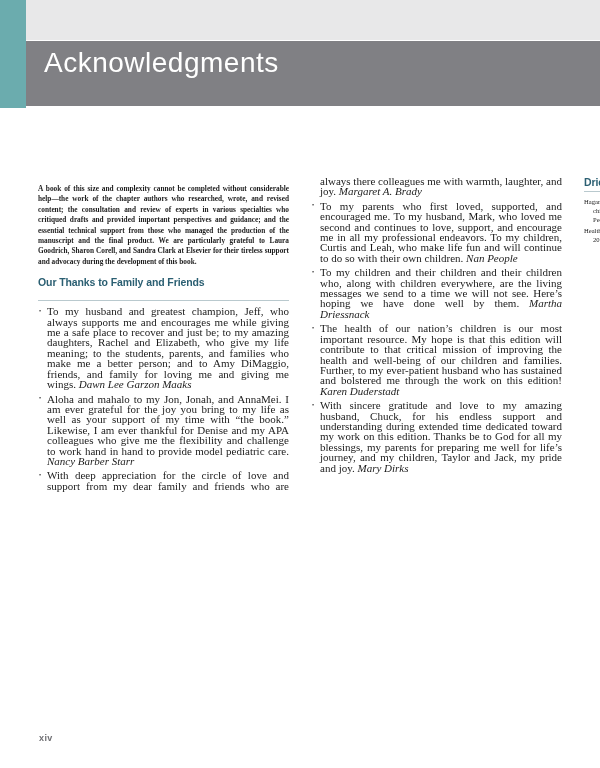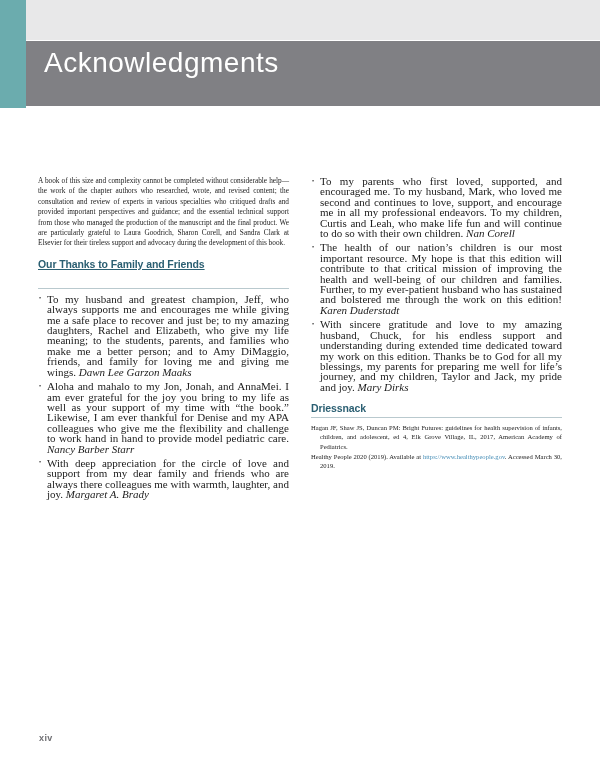--- a/index.html
+++ b/index.html
@@ -72,39 +72,39 @@
     top: 176px;
     width: 524px;
     height: 330px;
     column-count: 2;
     column-gap: 22px;
     column-fill: auto;
   }
 
   
   .body-p {
-    margin: 0 0 9px 0;
+    margin: 8px 0 9px 0;
     font-size: 7.3px;
     line-height: 10.4px;
     text-align: justify;
     color: #1b1b1b;
     hyphens: auto;
+    font-weight: bold;
   }
 
   h2.section-head {
     margin: 4px 0 5px 0;
     font-family: "Liberation Sans", sans-serif;
     font-size: 10.5px;
     font-weight: bold;
     color: #2b5f72;
     letter-spacing: -0.1px;
     border-bottom: 0.8px solid #b9c9ce;
-    padding-bottom: 18px;
+    padding-bottom: 12px;
     break-after: avoid;
-    text-decoration: underline;
   }
 
   ul.bullets {
     margin: 0;
     padding: 0;
     list-style: none;
   }
   ul.bullets > li {
     position: relative;
     margin: 0 0 4px 0;
@@ -186,21 +186,24 @@
       <li>
         <span>To my husband and greatest champion, Jeff, who always supports me and encourages me while giving me a safe place to recover and just be; to my amazing daughters, Rachel and Elizabeth, who give my life meaning; to the students, parents, and families who make me a better person; and to Amy DiMaggio, friends, and family for loving me and giving me wings. </span><span class="sig">Dawn Lee Garzon Maaks</span>
       </li>
       <li>
         <span>Aloha and mahalo to my Jon, Jonah, and AnnaMei. I am ever grateful for the joy you bring to my life as well as your support of my time with “the book.” Likewise, I am ever thankful for Denise and my APA colleagues who give me the flexibility and challenge to work hand in hand to provide model pediatric care. </span><span class="sig">Nancy Barber Starr</span>
       </li>
       <li>
         <span>With deep appreciation for the circle of love and support from my dear family and friends who are always there colleagues me with warmth, laughter, and joy. </span><span class="sig">Margaret A. Brady</span>
       </li>
       <li>
-        <span>To my parents who first loved, supported, and encouraged me. To my husband, Mark, who loved me second and continues to love, support, and encourage me in all my professional endeavors. To my children, Curtis and Leah, who make life fun and will continue to do so with their own children. </span><span class="sig">Nan Corell</span>
+        <span>To my parents who first loved, supported, and encouraged me. To my husband, Mark, who loved me second and continues to love, support, and encourage me in all my professional endeavors. To my children, Curtis and Leah, who make life fun and will continue to do so with their own children. </span><span class="sig">Nan People</span>
+      </li>
+      <li>
+        <span>To my children and their children and their children who, along with children everywhere, are the living messages we send to a time we will not see. Here’s hoping we have done well by them. </span><span class="sig">Martha Driessnack</span>
       </li>
       <li>
         <span>The health of our nation’s children is our most important resource. My hope is that this edition will contribute to that critical mission of improving the health and well-being of our children and families. Further, to my ever-patient husband who has sustained and bolstered me through the work on this edition! </span><span class="sig">Karen Duderstadt</span>
       </li>
       <li>
         <span>With sincere gratitude and love to my amazing husband, Chuck, for his endless support and understanding during extended time dedicated toward my work on this edition. Thanks be to God for all my blessings, my parents for preparing me well for life’s journey, and my children, Taylor and Jack, my pride and joy. </span><span class="sig">Mary Dirks</span>
       </li>
     </ul>
 
     <h2 class="refs-head">Driessnack</h2>

